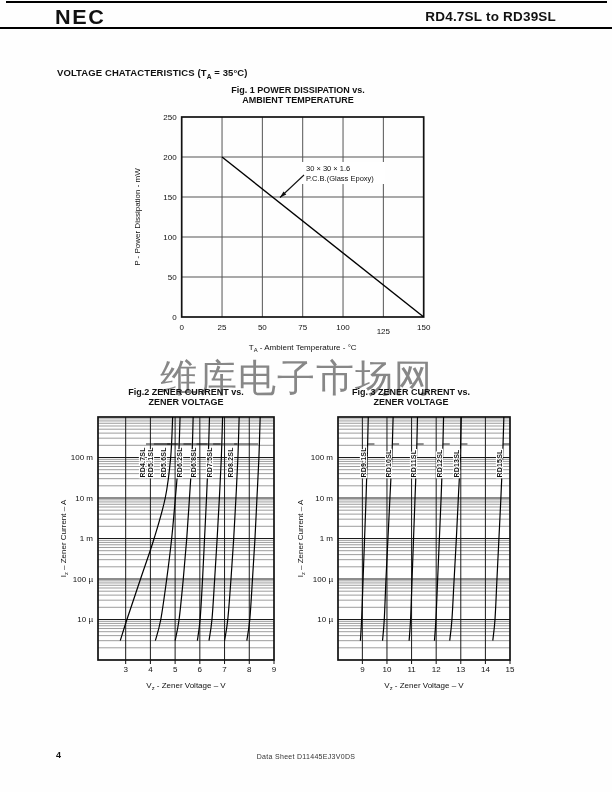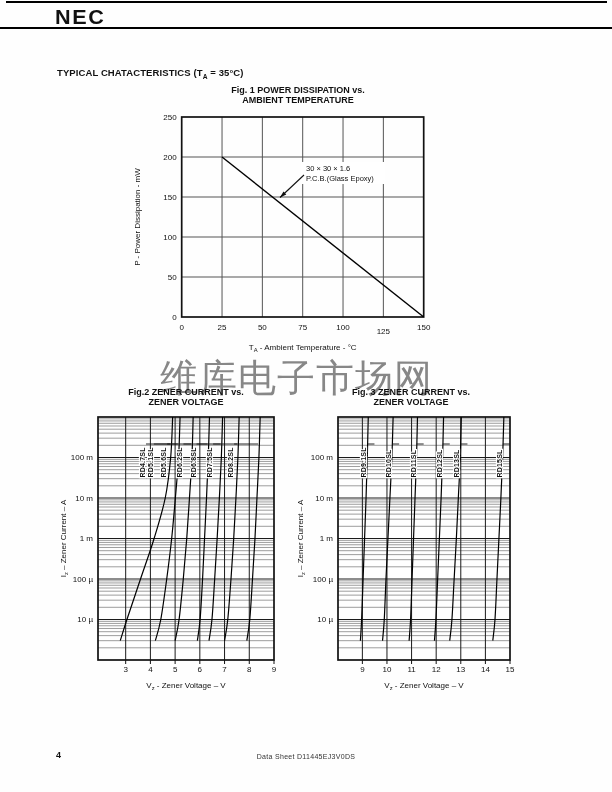--- a/index.html
+++ b/index.html
@@ -18,23 +18,24 @@
   .footer-page{position:absolute;left:56px;top:750px;font-size:9px;font-weight:bold;}
   .footer-doc{position:absolute;left:0;top:753px;width:612px;text-align:center;
               font-size:7px;color:#333;letter-spacing:.3px;}
 </style>
 </head>
 <body>
 
 <div class="page">
   <div class="top-rule"></div>
   <div class="nec-logo">NEC</div>
+  <div class="product">RD4.7SL to RD39SL</div>
   <div class="header-rule"></div>
 
-  <div class="section-heading"><span>TYPICAL CHATACTERISTICS (T</span><sub>A</sub><span> = 35°C)</span></div>
+  <div class="section-heading"><span>VOLTAGE CHATACTERISTICS (T</span><sub>A</sub><span> = 35°C)</span></div>
 
   <div class="watermark">维库电子市场网</div>
 
   <svg class="chart" viewBox="0 0 612 792">
       <g>
         <text x="298" y="93" text-anchor="middle" font-size="9" font-weight="bold" fill="#111">Fig. 1  POWER DISSIPATION vs.</text>
         <text x="298" y="103" text-anchor="middle" font-size="9" font-weight="bold" fill="#111">AMBIENT TEMPERATURE</text>
       </g>
       <g>
         <line x1="181.7" y1="277" x2="423.7" y2="277" stroke="#555" stroke-width="1"></line>

